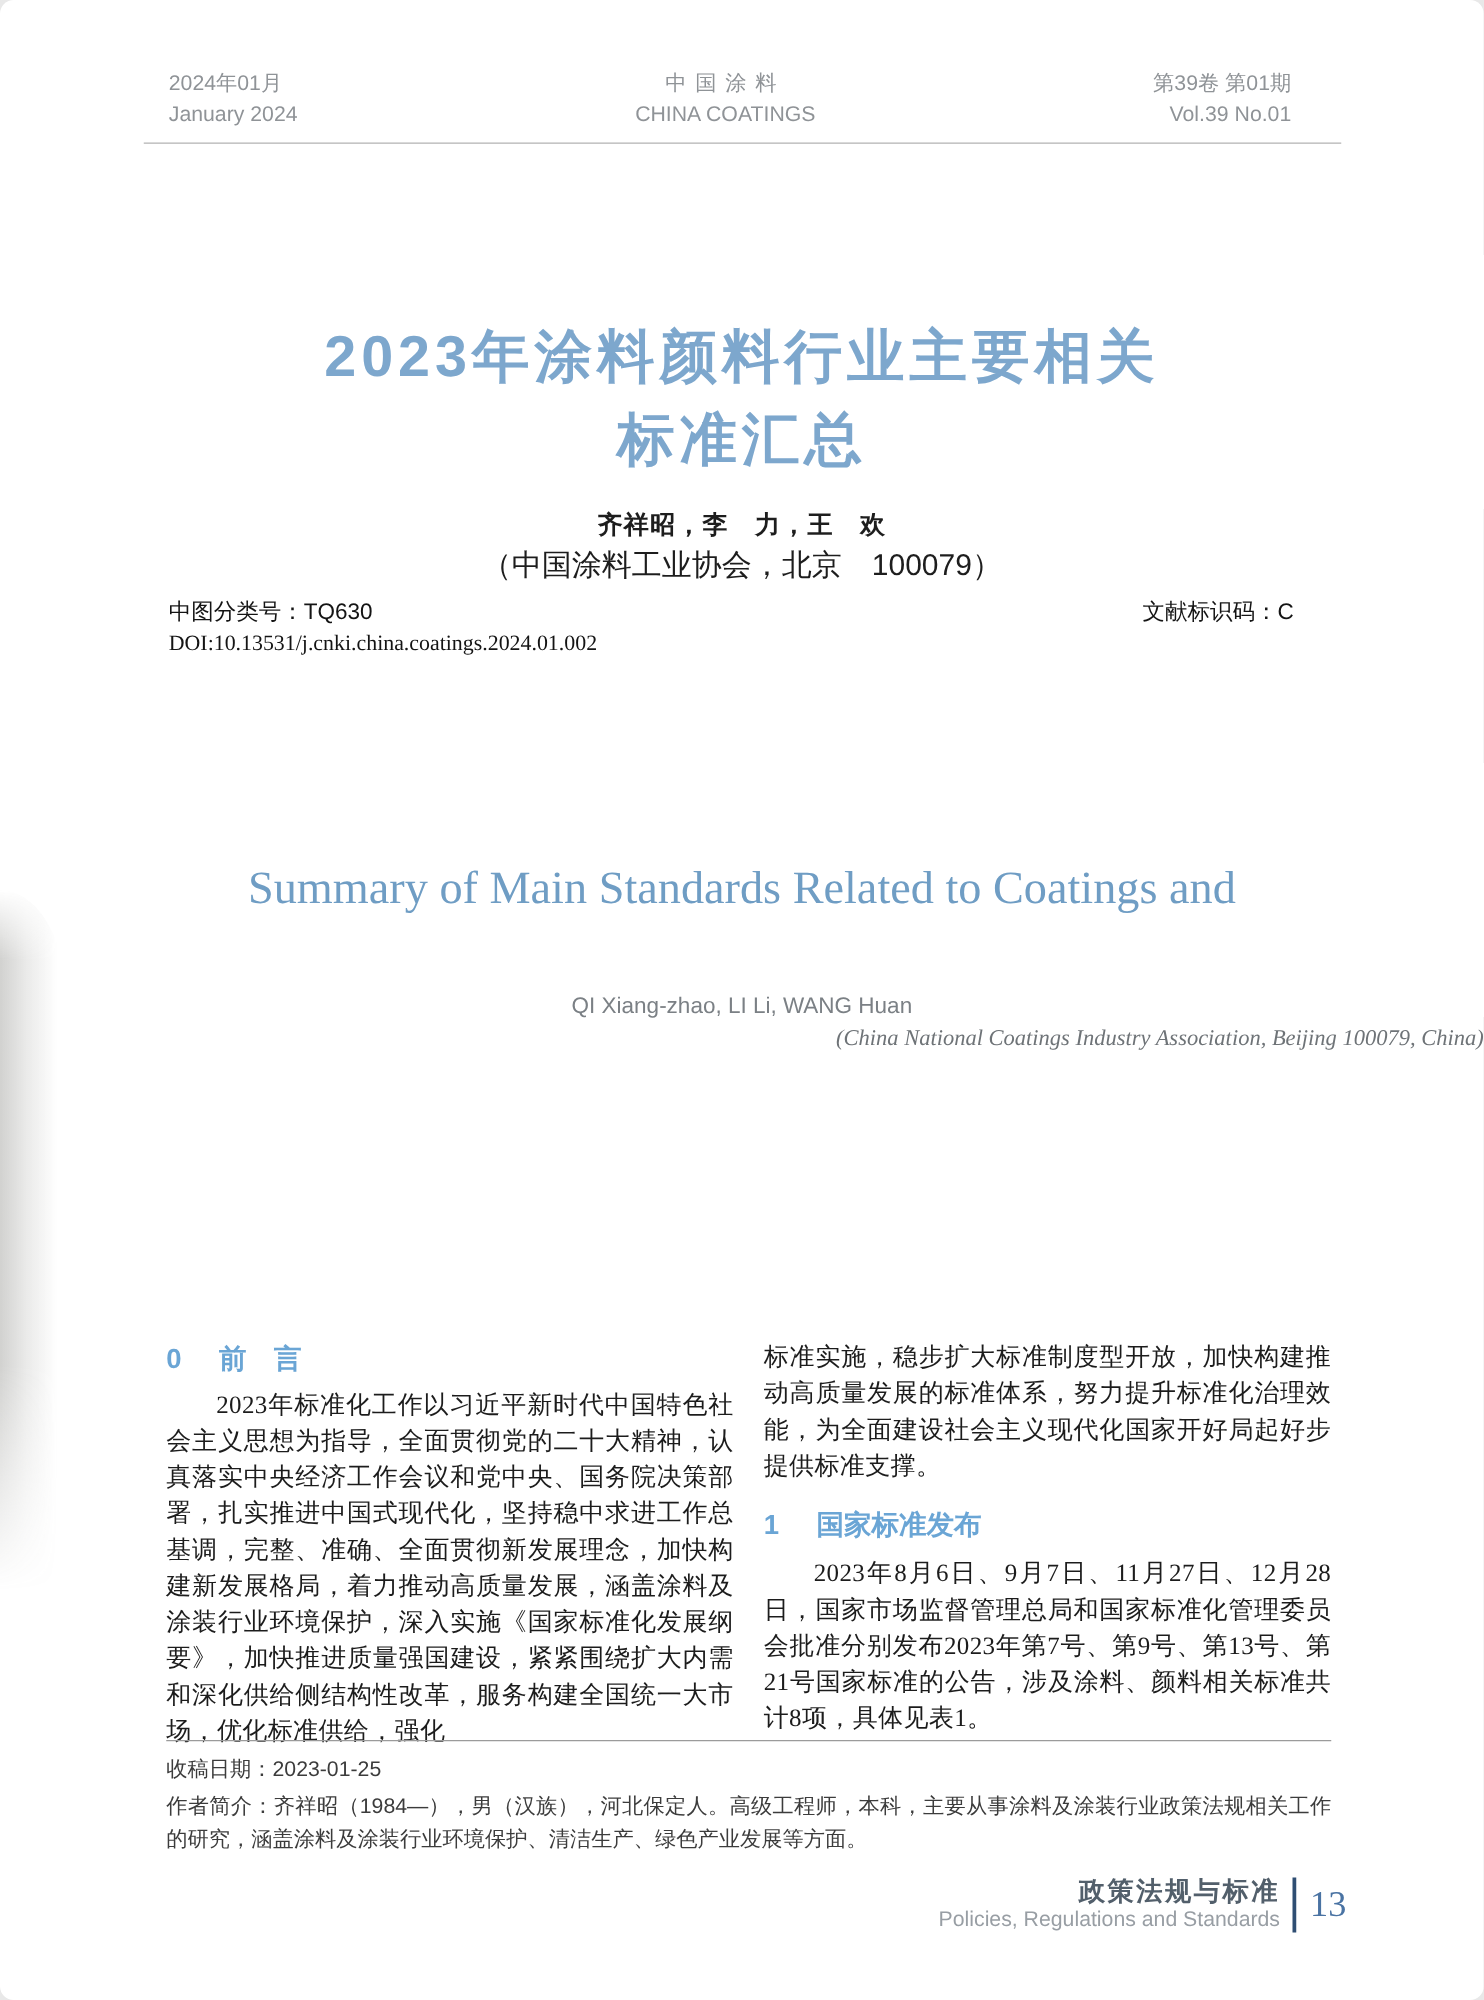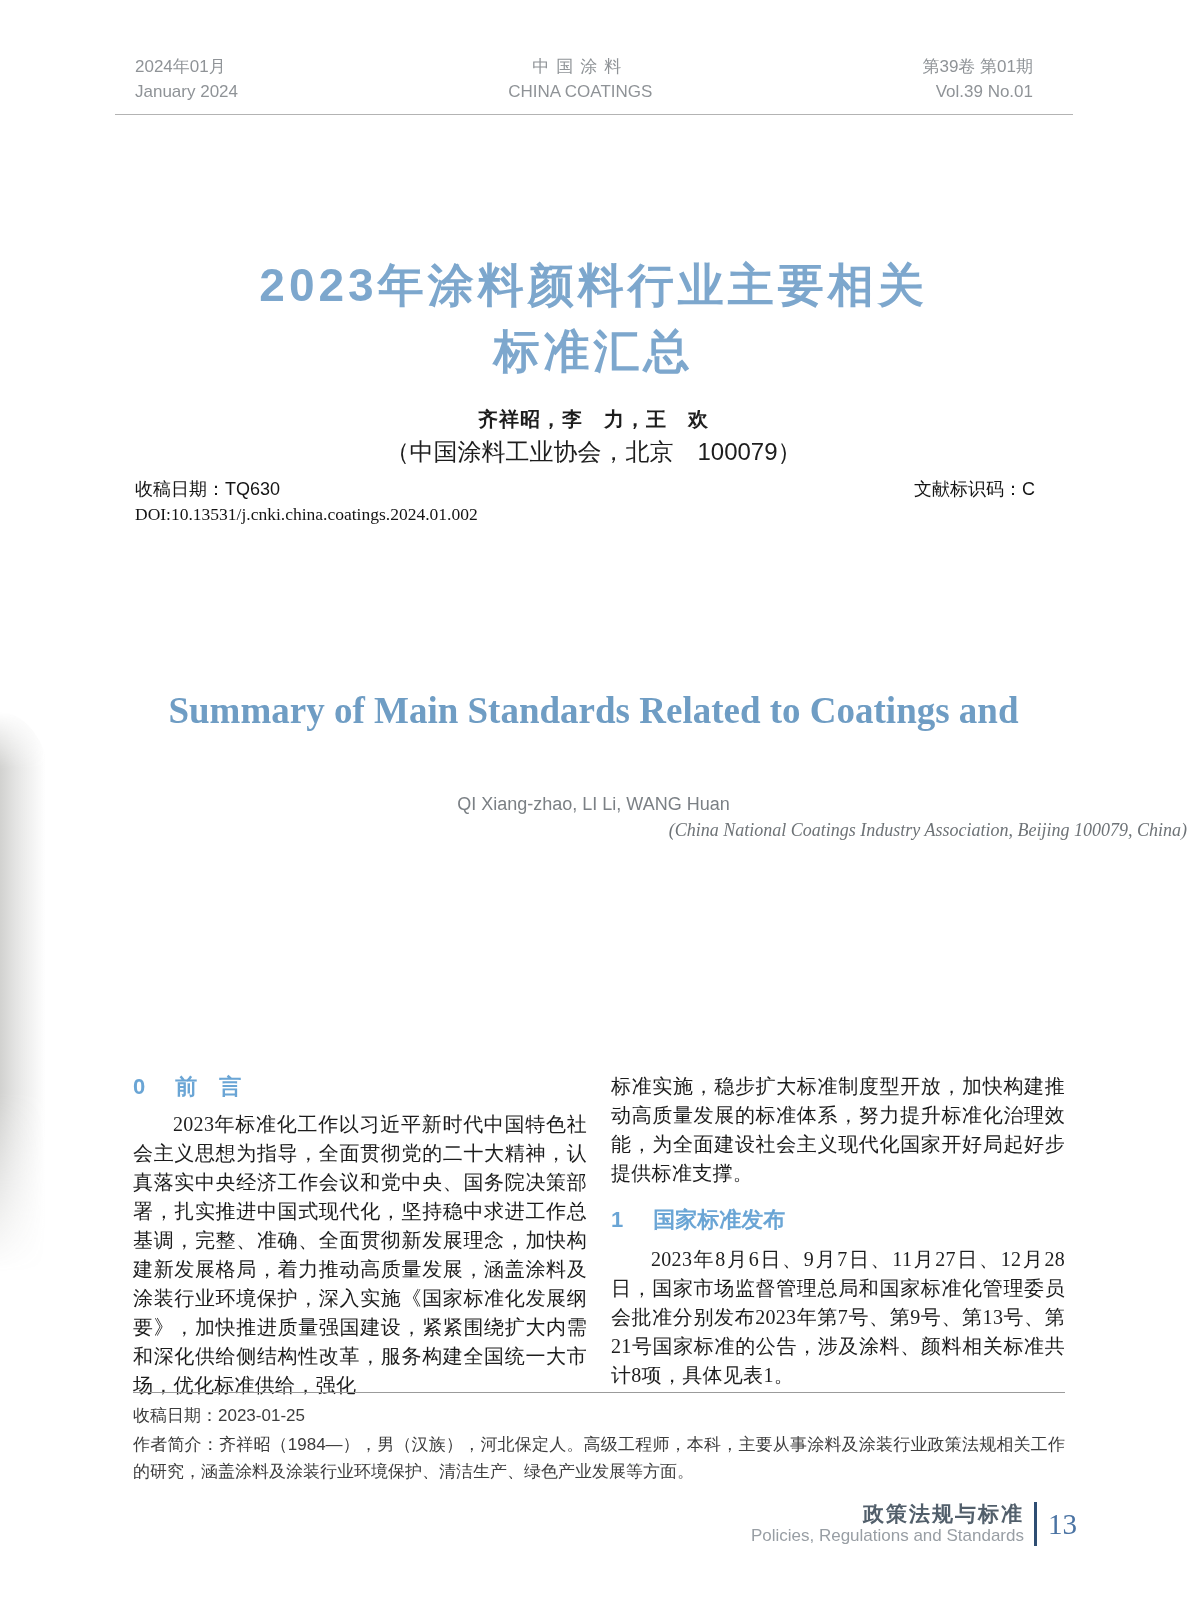--- a/index.html
+++ b/index.html
@@ -5,20 +5,21 @@
   * { margin:0; padding:0; box-sizing:border-box; }
   html,body { background:#e8e8e8; }
   .page {
     position:relative;
     width:1187px; height:1600px;
     margin:0 auto;
     background:#ffffff;
     overflow:hidden;
     font-family:"Liberation Serif", serif;
     color:#1c1c1c;
+    border-radius:11px;
   }
 
   
   .journal-header {
     position:absolute; top:54px; left:115px; width:958px;
     display:flex; justify-content:space-between; align-items:flex-start;
     padding:0 4px 10px 20px;
     border-bottom:1px solid #b3b3b3;
     font-family:"Liberation Sans", sans-serif;
     color:#8f9397; font-size:17px; line-height:25px;
@@ -63,21 +64,21 @@
     position:absolute; top:504px; left:135px;
     font-family:"Liberation Serif", serif;
     font-size:17.5px; color:#141414;
   }
 
   
   .title-en {
     position:absolute; top:686px; left:0; width:100%;
     text-align:center;
     font-family:"Liberation Serif", serif;
-    font-weight:bold;
+    font-weight:normal;
     font-size:37px; line-height:50px;
     color:#6f9dc4;
   }
   .authors-en {
     position:absolute; top:794px; left:0; width:100%;
     text-align:center;
     font-family:"Liberation Sans", sans-serif;
     font-size:18px; color:#7b8085;
   }
   .affiliation-en {
@@ -182,21 +183,21 @@
 
   <div class="title-zh">
     <div>2023年涂料颜料行业主要相关</div>
     <div>标准汇总</div>
   </div>
 
   <div class="authors-zh">齐祥昭，李　力，王　欢</div>
   <div class="affiliation-zh">（中国涂料工业协会，北京　100079）</div>
 
   <div class="meta-row">
-    <span>收稿日期：TQ630</span>
+    <span>中图分类号：TQ630</span>
     <span>文献标识码：C</span>
   </div>
   <div class="doi-line">DOI:10.13531/j.cnki.china.coatings.2024.01.002</div>
 
   <div class="title-en">
     <div>Summary of Main Standards Related to Coatings and</div>
   </div>
   <div class="authors-en">QI Xiang-zhao, LI Li, WANG Huan</div>
   <div class="affiliation-en">(China National Coatings Industry Association, Beijing 100079, China)</div>
 

